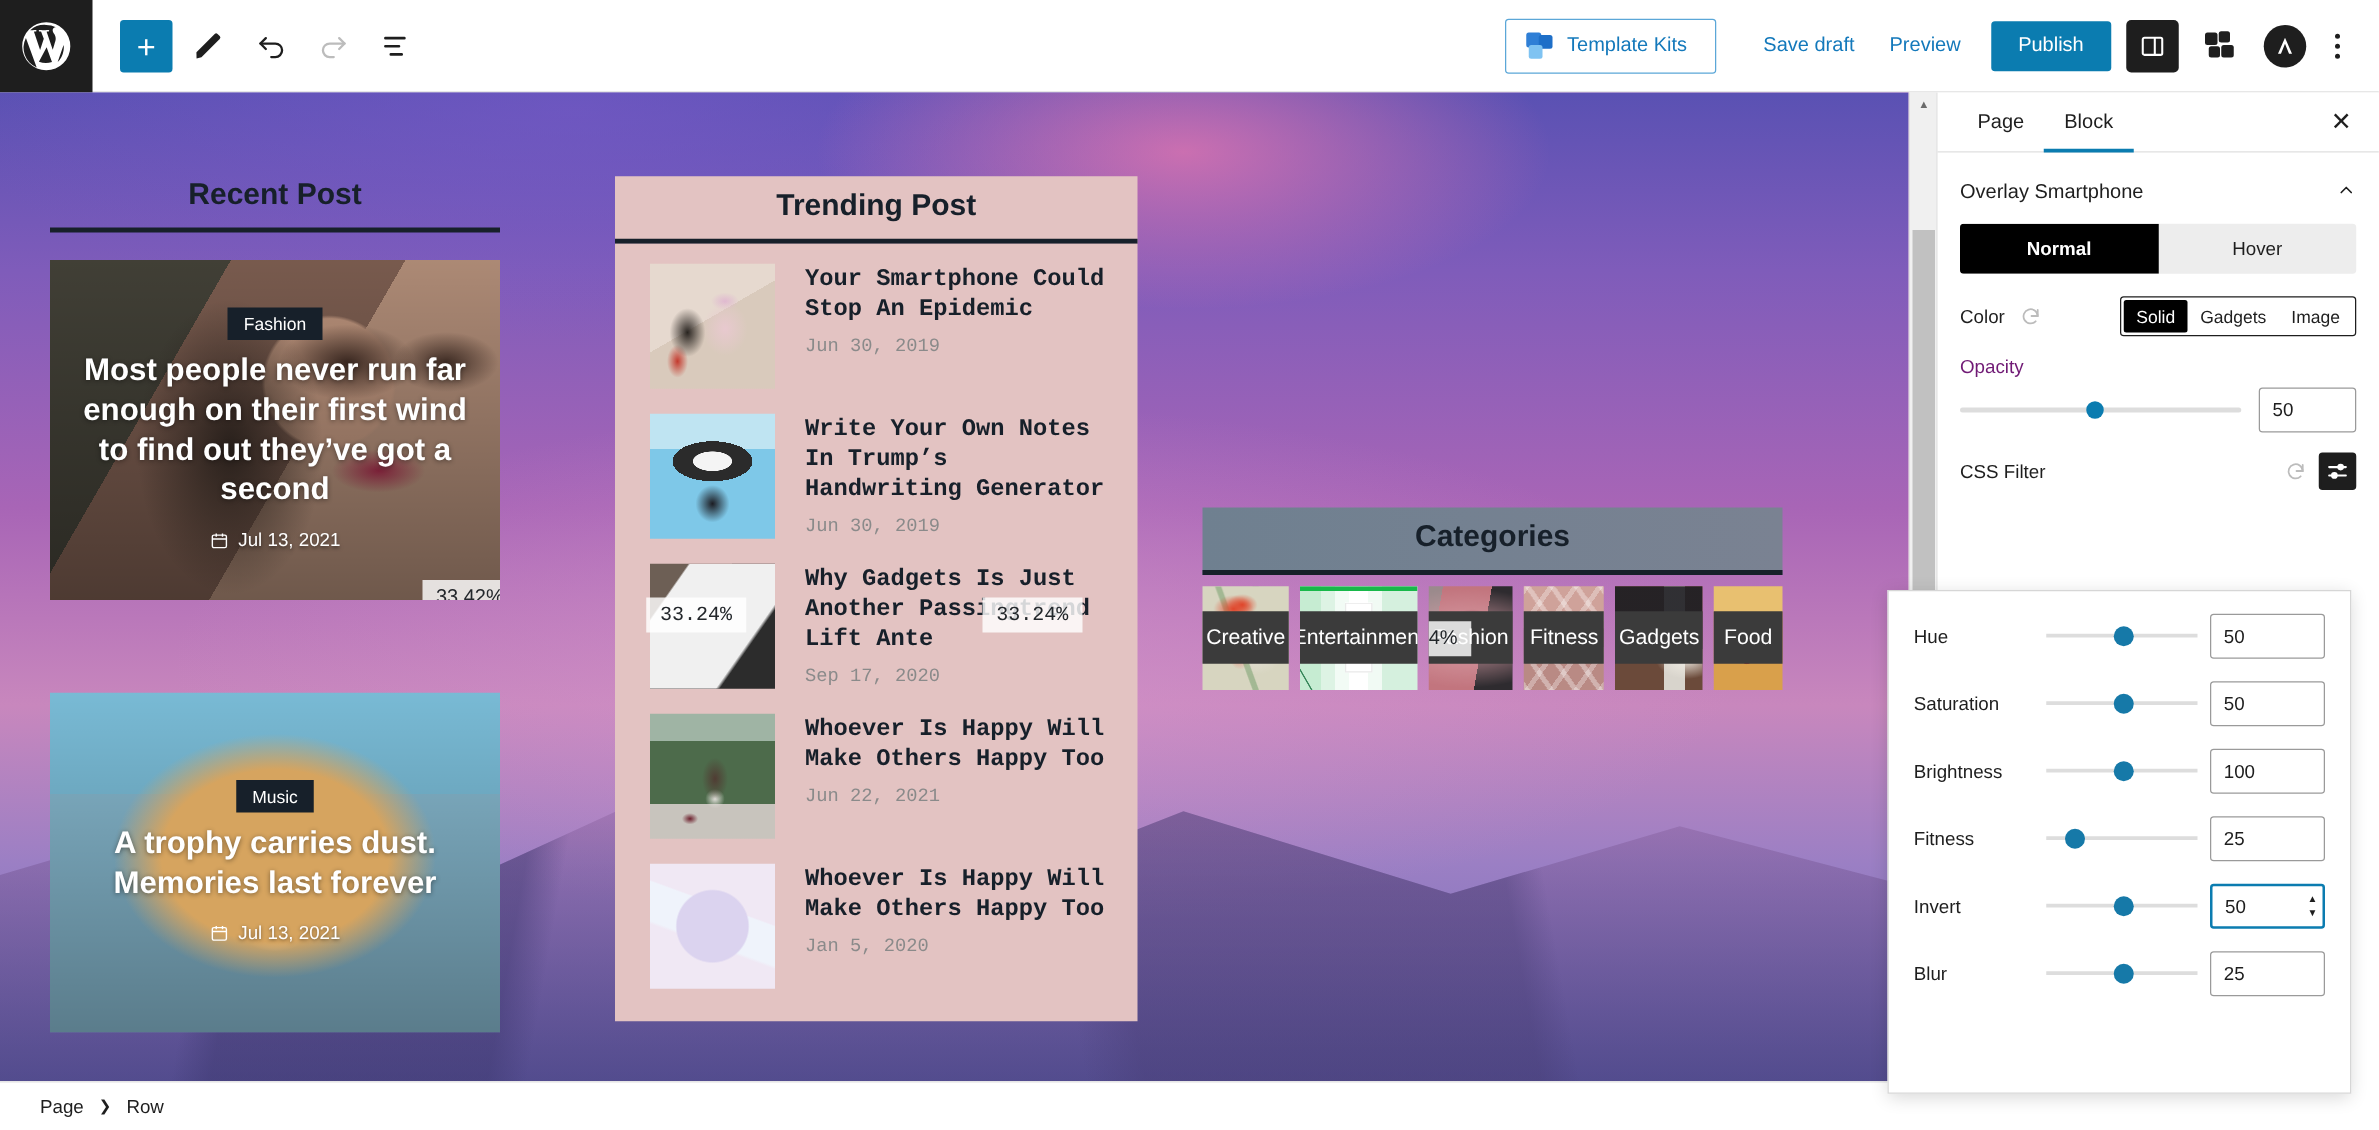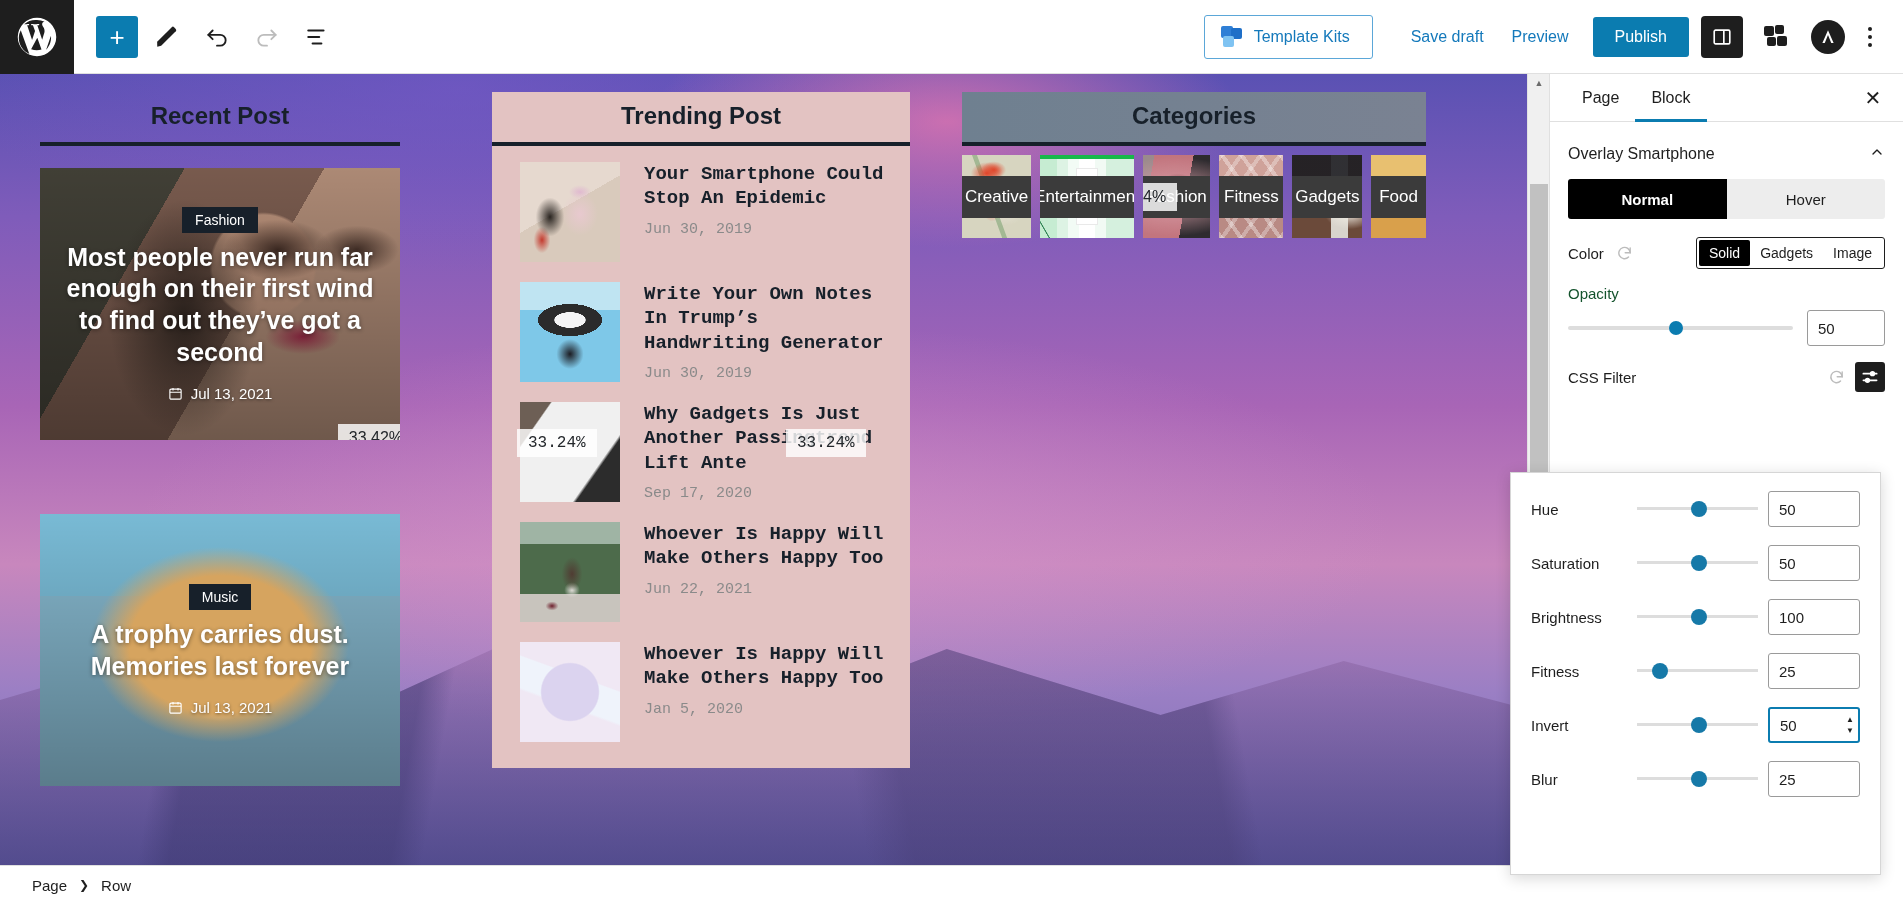--- a/index.html
+++ b/index.html
@@ -88,21 +88,21 @@
   }
   .canvas-mountains {
     position: absolute; left: 0; right: 0; bottom: 0; height: 300px;
     background:
       linear-gradient(100deg, transparent 0 12%, rgba(60,55,110,.45) 14% 28%, transparent 30%),
       linear-gradient(80deg, transparent 0 55%, rgba(70,60,115,.4) 58% 78%, transparent 80%),
       linear-gradient(180deg, rgba(190,120,180,.25), rgba(60,50,110,.55));
     clip-path: polygon(0 45%, 10% 30%, 22% 52%, 34% 24%, 48% 56%, 62% 28%, 76% 50%, 88% 32%, 100% 48%, 100% 100%, 0 100%);
   }
 
-  .cols { position: absolute; inset: 0; display: flex; gap: 0; padding: 0; }
+  .cols { position: absolute; inset: 0; display: flex; gap: 0; padding: 0; align-items: center; }
   .col { position: relative; }
   .col-recent { width: 440px; padding: 18px 40px 0 40px; }
   .col-trend  { width: 418px; padding: 18px 0 0 0; }
   .col-cats   { width: 464px; padding: 18px 0 0 0; }
   .col-gap { width: 52px; }
 
   .sec-title {
     font-size: 24px; font-weight: bold; color: #17202a; text-align: center;
     padding: 10px 0 12px;
   }
@@ -309,21 +309,21 @@
     margin-left: auto; display: flex; border: 1px solid #1e1e1e;
     border-radius: 3px; overflow: hidden; height: 32px; align-items: stretch;
     padding: 2px;
   }
   .seg div {
     display: flex; align-items: center; padding: 0 10px; font-size: 14px;
     color: #1e1e1e; cursor: pointer; border-radius: 2px;
   }
   .seg div.on { background: #000; color: #fff; }
 
-  .field-label { font-size: 15px; color: #14532d; margin-bottom: 8px; }
+  .field-label { font-size: 15px; color: #701a75; margin-bottom: 8px; }
   .slider-row { display: flex; align-items: center; gap: 14px; margin-bottom: 4px; }
   .slider { flex: 1; position: relative; height: 18px; }
   .slider .track {
     position: absolute; top: 7px; left: 0; right: 0; height: 4px;
     background: #ddd; border-radius: 2px;
   }
   .slider .knob {
     position: absolute; top: 2px; width: 14px; height: 14px; border-radius: 50%;
     background: #0b7cb0; cursor: pointer;
   }

